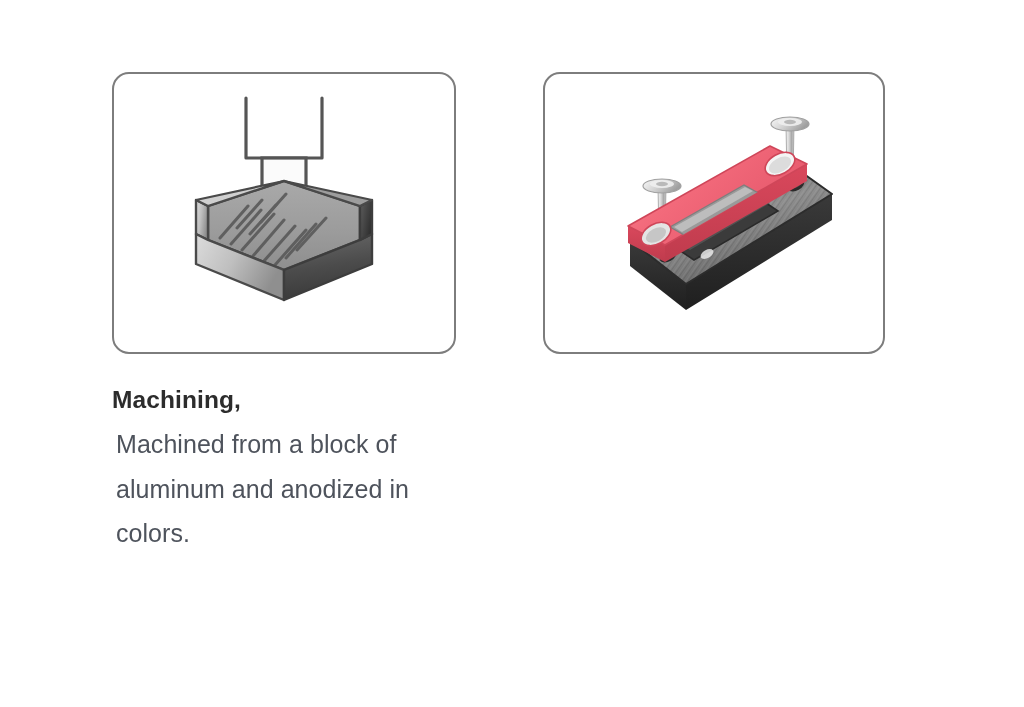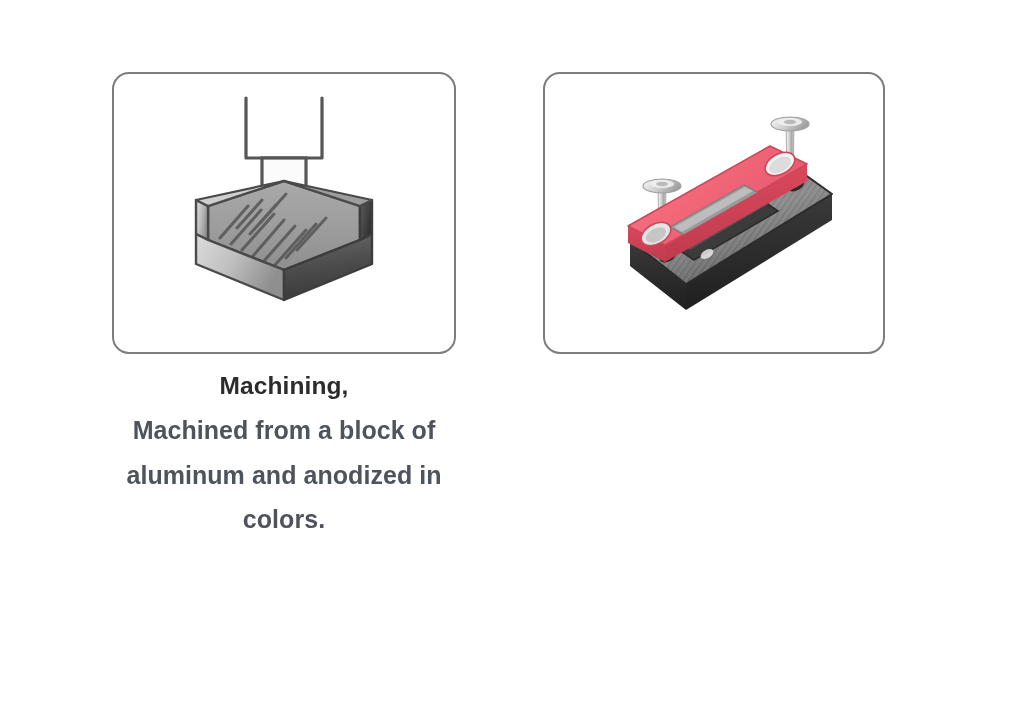--- a/index.html
+++ b/index.html
@@ -49,38 +49,37 @@
     align-items: center;
     justify-content: center;
     overflow: hidden;
   }
 
   .icon-card svg {
     display: block;
   }
 
   .feature-text {
-    margin-top: 16px;
-    text-align: center;
+    margin-top: 30px;
   }
 
   .feature-title {
     display: block;
     font-size: 24.5px;
     font-weight: bold;
     color: #2c2c2c;
     letter-spacing: 0.1px;
     line-height: 1.28;
   }
 
   .feature-body {
     display: block;
     margin-top: 7px;
     font-size: 25px;
-    font-weight: 700;
+    font-weight: 400;
     color: #4e535c;
     line-height: 1.78;
     letter-spacing: 0.05px;
   }
 
   .col-1 .feature-body { padding: 0 4px; }
   .col-2 .feature-body { padding: 0 2px; }
 </style>
 </head>
 <body>

